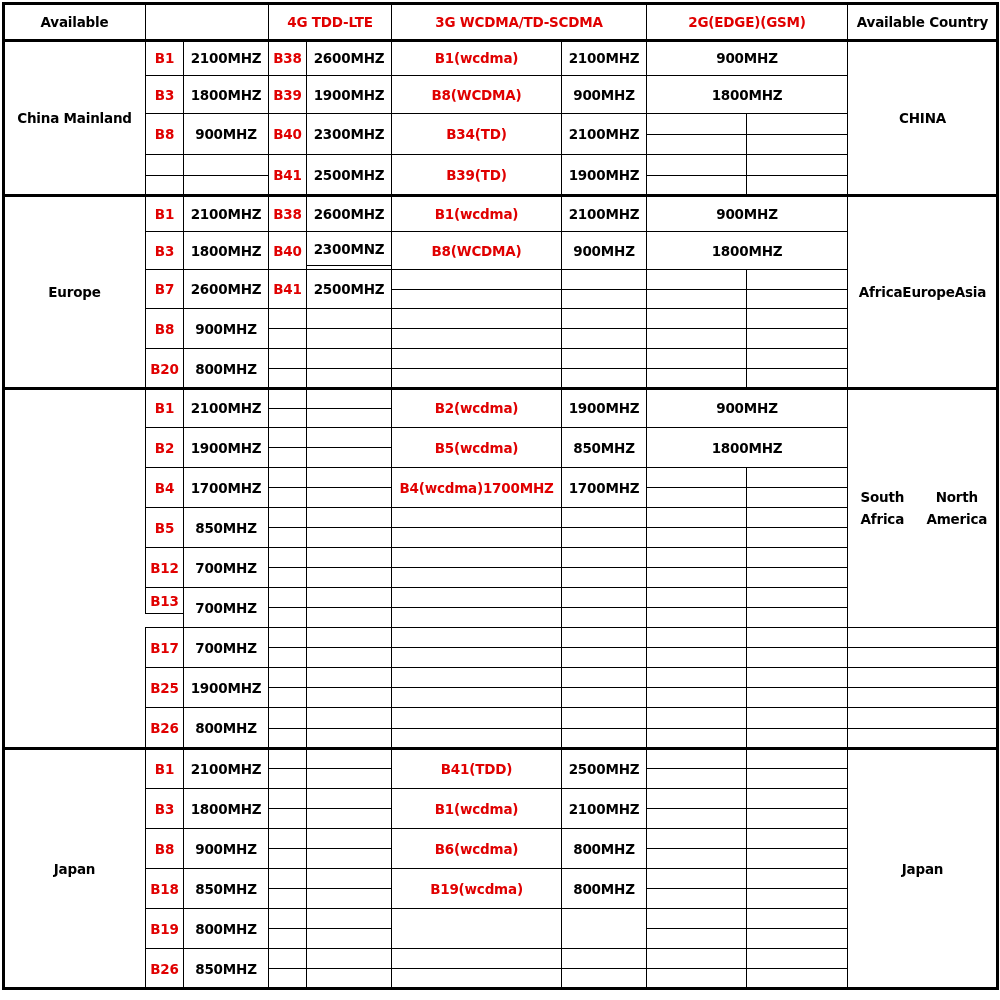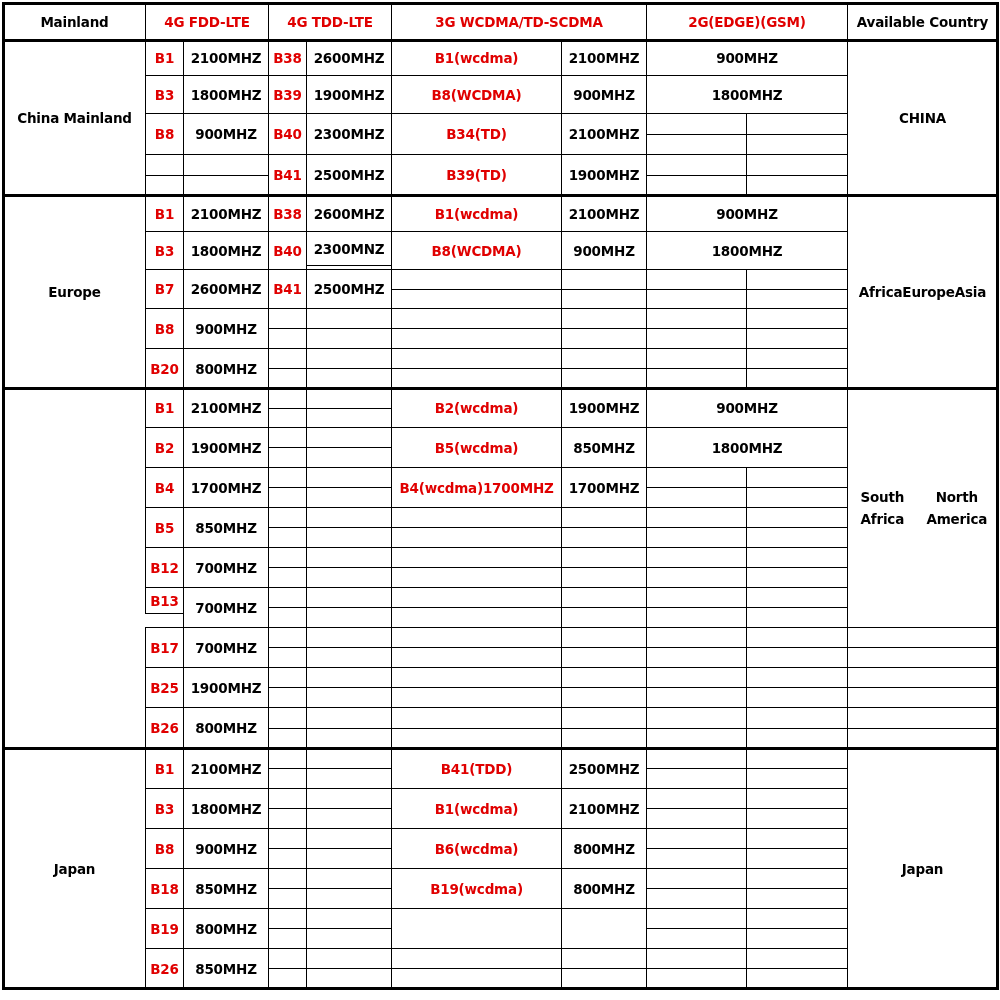--- a/index.html
+++ b/index.html
@@ -11,22 +11,21 @@
        font-weight:bold; font-size:13.5px; color:#000; text-align:center;
        line-height:22px; background:#fff; letter-spacing:-0.2px; }
   .red { color:#e00000; }
   .outer { position:absolute; border:3px solid #000; box-sizing:border-box; pointer-events:none; }
   .thick-h { position:absolute; height:3px; background:#000; }
 </style>
 </head>
 <body>
 
 <div id="tbl">
-    <div class="c" style="left: 3px; top: 3px; width: 143px; height: 38px;">Mainland</div>
-    <div class="c red" style="left: 145px; top: 3px; width: 124px; height: 38px;">4G FDD-LTE</div>
+    <div class="c" style="left: 3px; top: 3px; width: 143px; height: 38px;">Available</div>
     <div class="c red" style="left: 268px; top: 3px; width: 124px; height: 38px;">4G TDD-LTE</div>
     <div class="c red" style="left: 391px; top: 3px; width: 256px; height: 38px;">3G WCDMA/TD-SCDMA</div>
     <div class="c red" style="left: 646px; top: 3px; width: 202px; height: 38px;">2G(EDGE)(GSM)</div>
     <div class="c" style="left: 847px; top: 3px; width: 151px; height: 38px;">Available Country</div>
     <div class="c" style="left: 3px; top: 40px; width: 143px; height: 156px;">China Mainland</div>
     <div class="c red" style="left: 145px; top: 40px; width: 39px; height: 36px;">B1</div>
     <div class="c" style="left: 183px; top: 40px; width: 86px; height: 36px;">2100MHZ</div>
     <div class="c red" style="left: 268px; top: 40px; width: 39px; height: 36px;">B38</div>
     <div class="c" style="left: 306px; top: 40px; width: 86px; height: 36px;">2600MHZ</div>
     <div class="c red" style="left: 391px; top: 40px; width: 171px; height: 36px;">B1(wcdma)</div>

